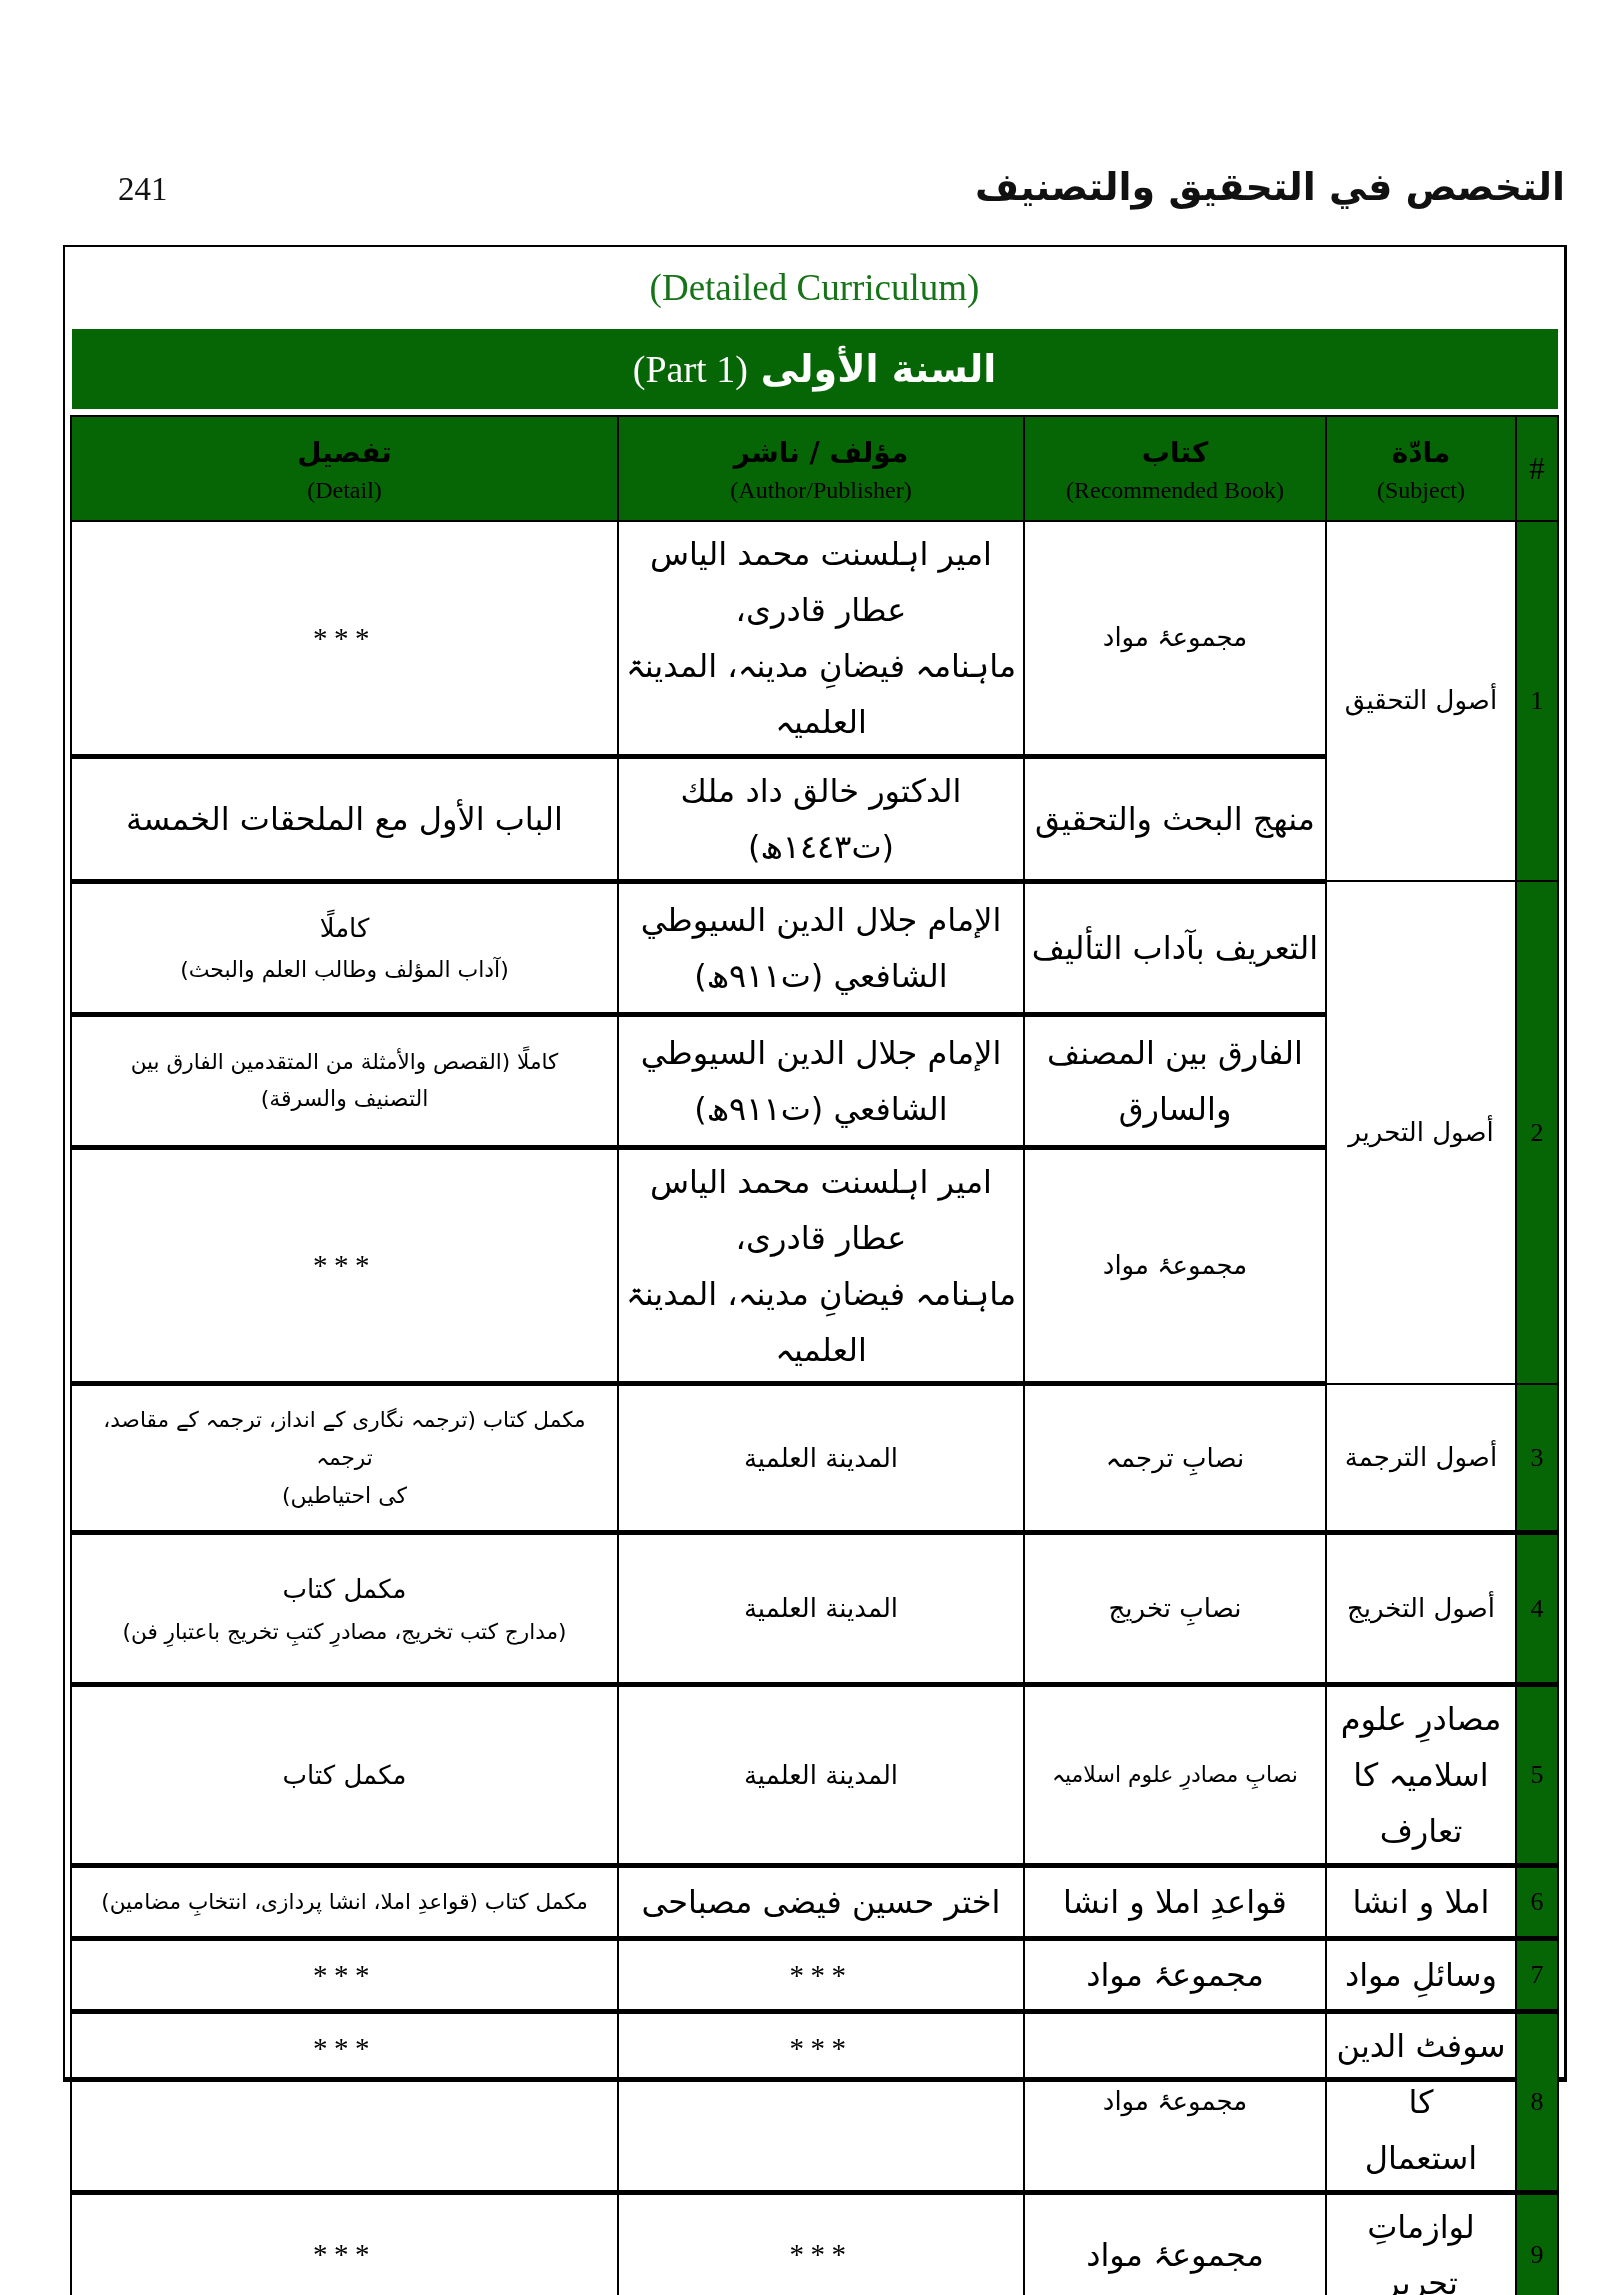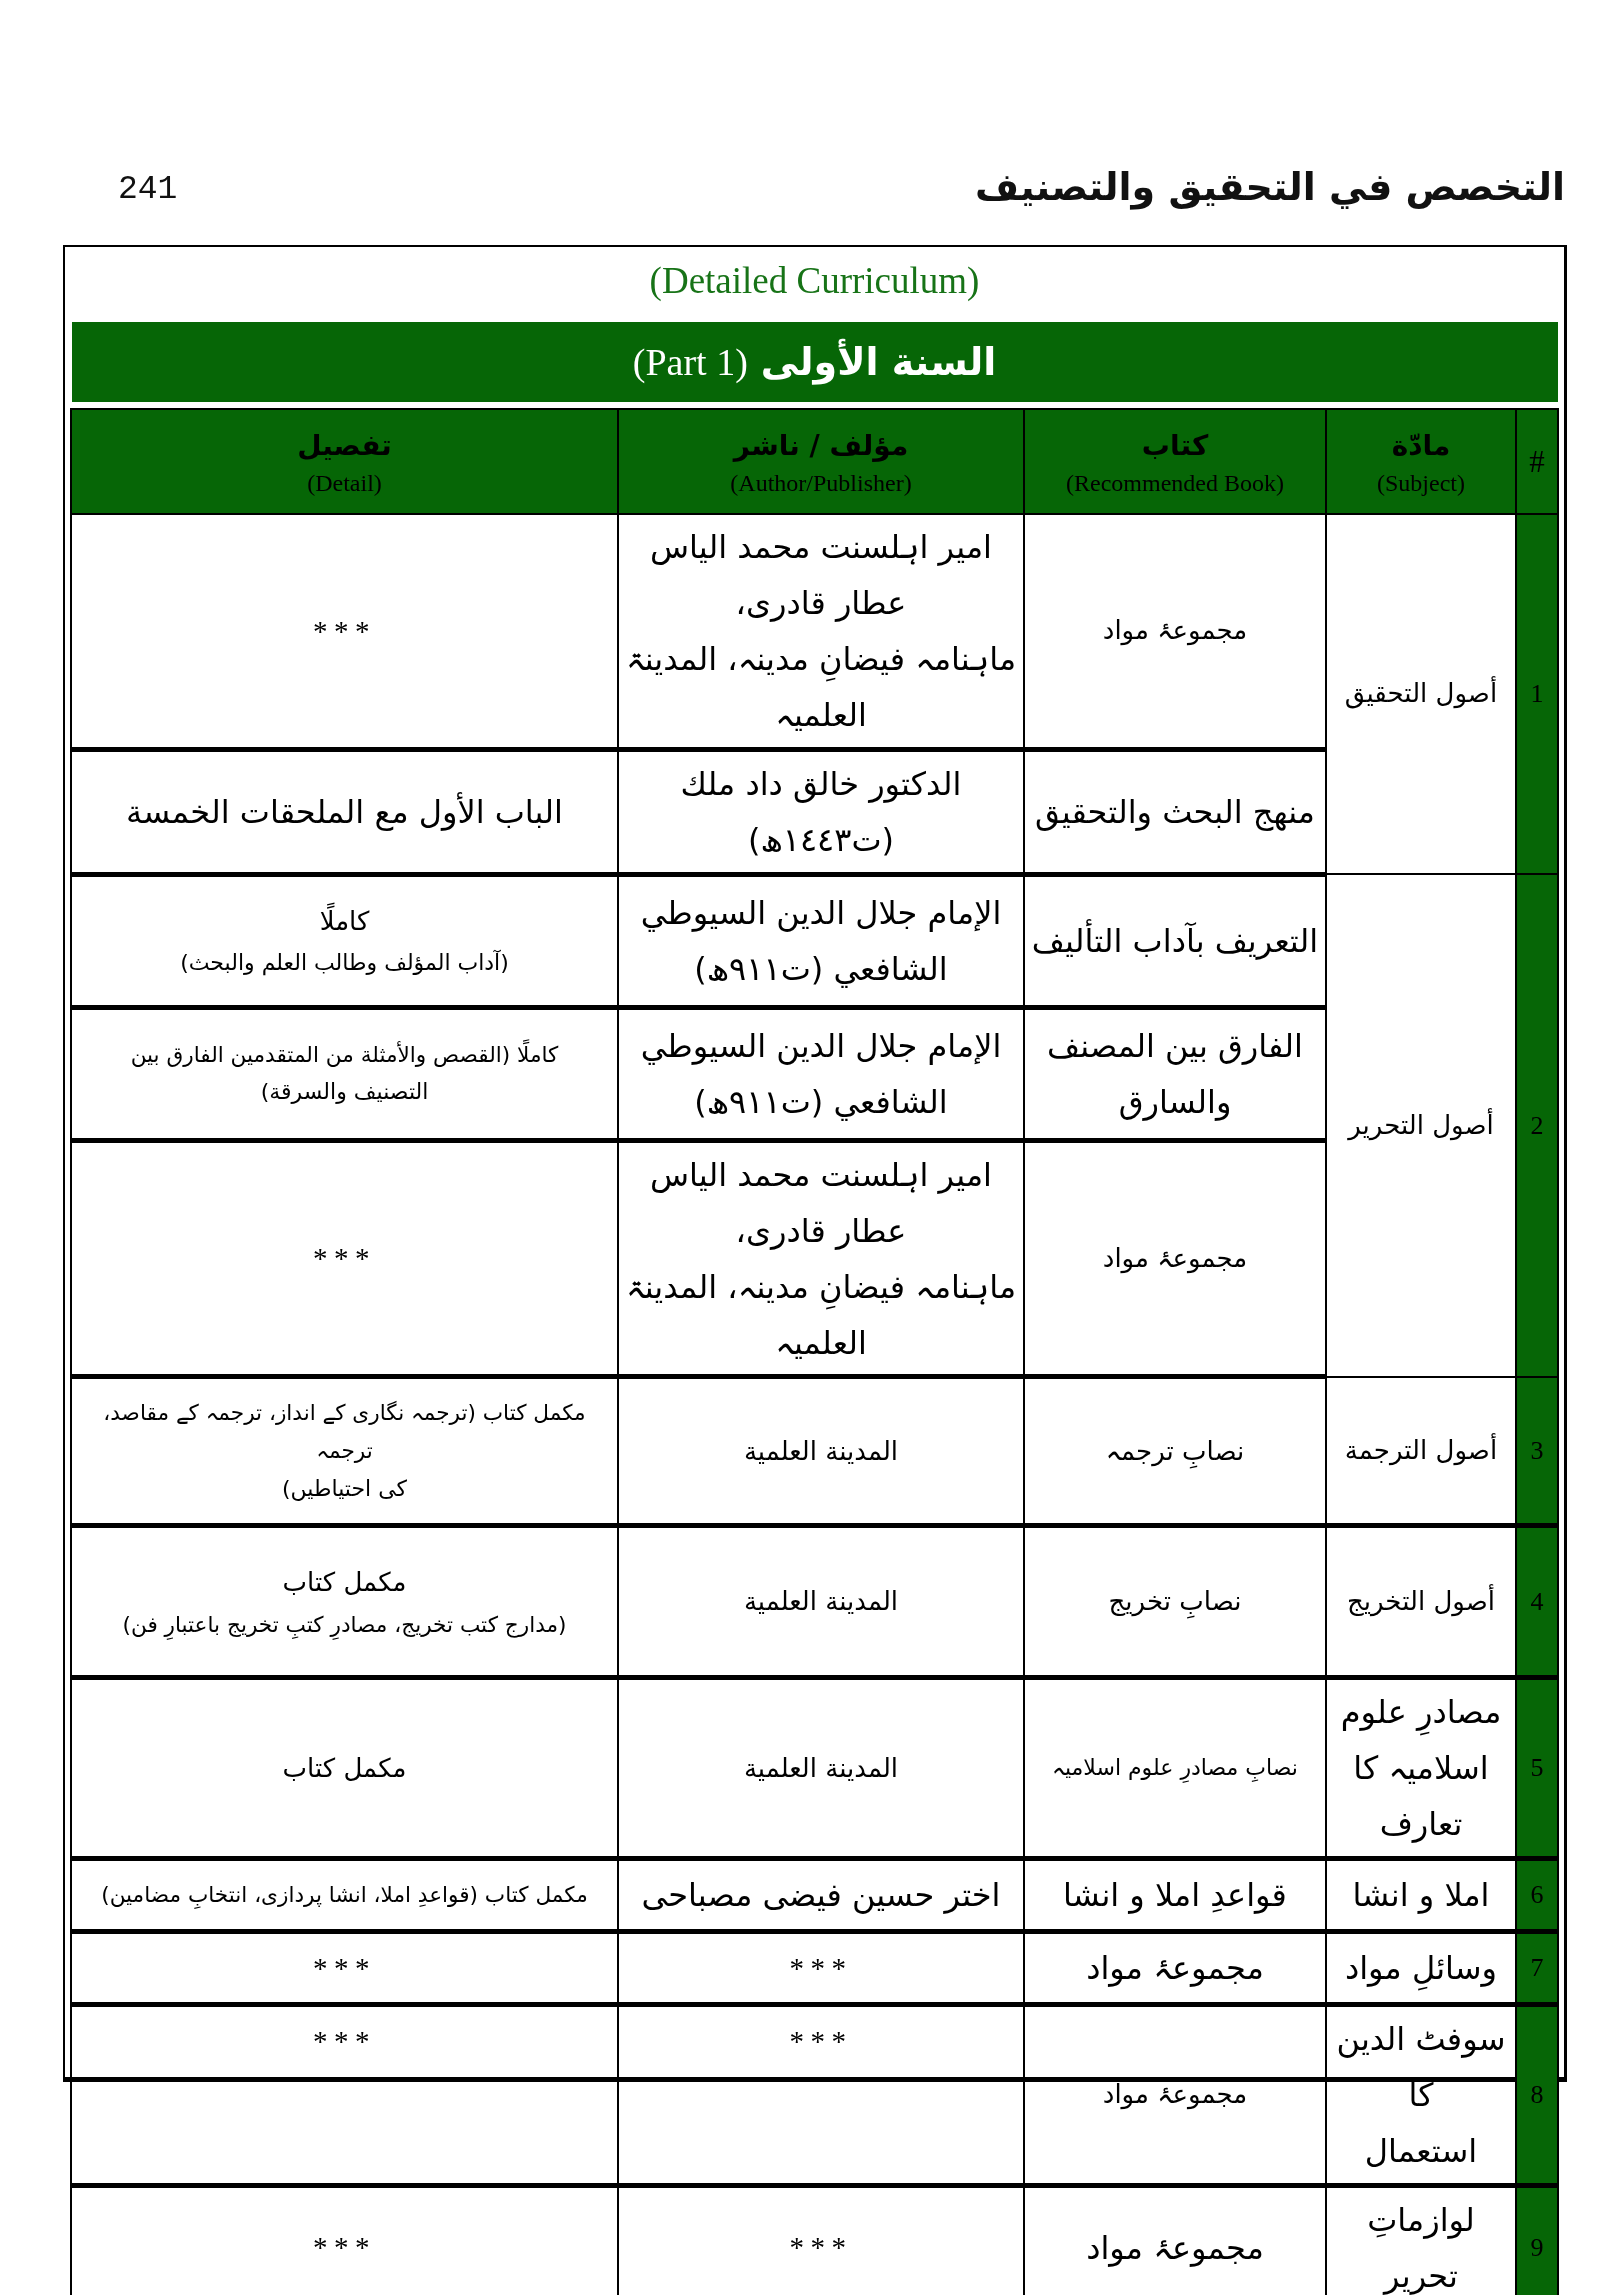--- a/index.html
+++ b/index.html
@@ -6,40 +6,40 @@
   .page{
     position:relative;
     width:1623px;height:2295px;
     background:#ffffff;
     font-family:"DejaVu Sans",sans-serif;
     overflow:hidden;
   }
   
   .pagenum{
     position:absolute;top:171px;left:118px;
-    font-family:Liberation Mono, monospace;
+    font-family:Liberation Serif, serif;
     font-size:33px;color:#111;
   }
   .runhead{
     position:absolute;top:165px;right:58px;
     direction:rtl;font-weight:bold;font-size:38px;color:#111;
   }
   
   .outer{
     position:absolute;left:63px;top:245px;
     width:1504px;height:1837px;
     border:2.6px solid #000;border-bottom-width:5.9px;border-right-width:3.3px;
     box-sizing:border-box;background:#fff;
   }
   .title-ar{
     margin-top:14.4px;text-align:center;
     color:#177317;font-size:51px;font-weight:bold;direction:rtl;
   }
   .title-en{
-    margin-top:12px;text-align:center;
+    margin-top:19px;text-align:center;
     color:#177317;font-size:37px;
     font-family:"Liberation Serif",serif;
   }
   .band{
     width:1486px;height:80px;margin:19.6px auto 6.5px auto;
     background:#066606;color:#fff;
     display:flex;align-items:center;justify-content:center;gap:13px;
     direction:rtl;font-size:38px;font-weight:bold;
   }
   .band .latin{font-family:"Liberation Serif",serif;font-weight:normal;}

